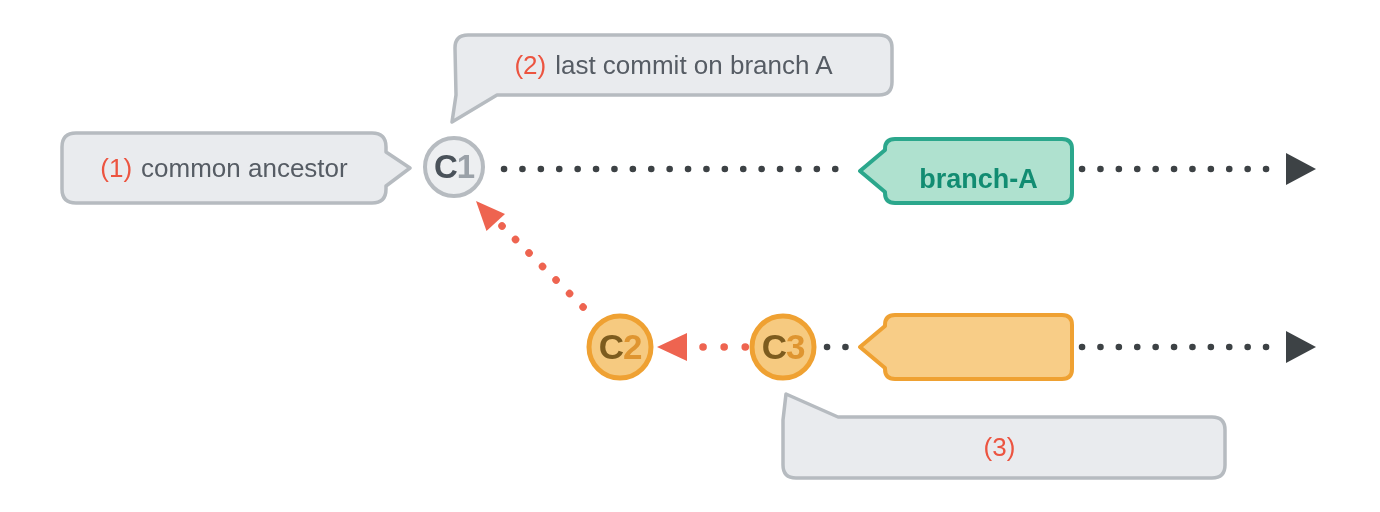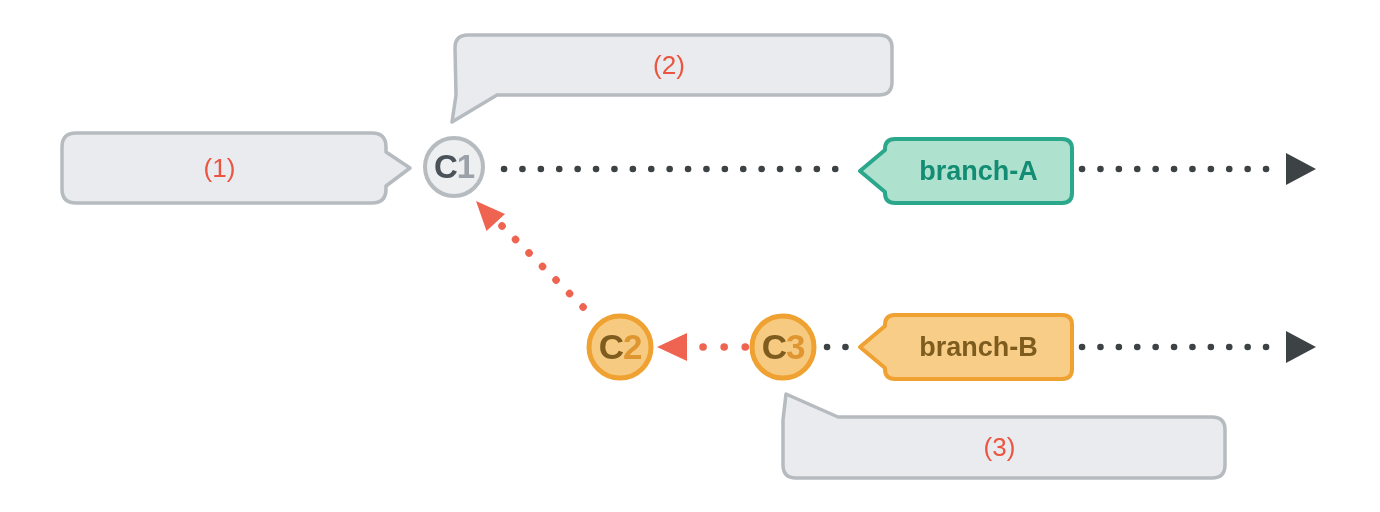--- a/index.html
+++ b/index.html
@@ -51,24 +51,26 @@
     <path d="M 860 347 L 885 326 L 885 325 Q 885 315 895 315 L 1062 315 Q 1072 315 1072 325
              L 1072 369 Q 1072 379 1062 379 L 895 379 Q 885 379 885 369 L 885 368 Z" stroke-width="4" stroke-linejoin="round" fill="#f8cd87" stroke="#efa132"></path>
 
     <circle cx="454" cy="167" r="29" stroke-width="4" fill="#edeff1" stroke="#b6bbc0"></circle>
     <circle cx="620" cy="347" r="31" stroke-width="5" fill="#f6ca80" stroke="#efa132"></circle>
     <circle cx="783" cy="347" r="31" stroke-width="5" fill="#f6ca80" stroke="#efa132"></circle>
   </svg>
 
   <div class="txt callout-text" style="left:62px;top:133px;width:324px;height:70px;">
     <span class="num">(1)</span>
+    <span>common ancestor</span>
   </div>
 
   <div class="txt callout-text" style="left:455px;top:35px;width:437px;height:60px;">
     <span class="num">(2)</span>
+    <span>last commit on branch A</span>
   </div>
 
   <div class="txt callout-text" style="left:783px;top:417px;width:442px;height:61px;">
     <span class="num">(3)</span>
   </div>
 
   <div class="txt node-label" style="left:404px;top:146px;width:100px;height:42px;">
     <span class="ltr-gray">C</span>
       <span class="dig-gray">1</span>
   </div>
@@ -76,17 +78,16 @@
   <div class="txt node-label" style="left:570px;top:325px;width:100px;height:44px;font-size:35px;">
     <span class="ltr-org">C</span>
       <span class="dig-org">2</span>
   </div>
 
   <div class="txt node-label" style="left:733px;top:325px;width:100px;height:44px;font-size:35px;">
     <span class="ltr-org">C</span>
       <span class="dig-org">3</span>
   </div>
 
-  <div class="txt branch-label branch-a" style="left:885px;top:139px;width:187px;height:64px;">branch-A</div>
+  <div class="txt branch-label branch-a" style="left:885px;top:147px;width:187px;height:64px;">branch-A</div>
 
-  <div class="txt branch-label branch-b" style="left:885px;top:315px;width:187px;height:64px;">branch-B</div>
 
 </div>
 
 </body></html>

